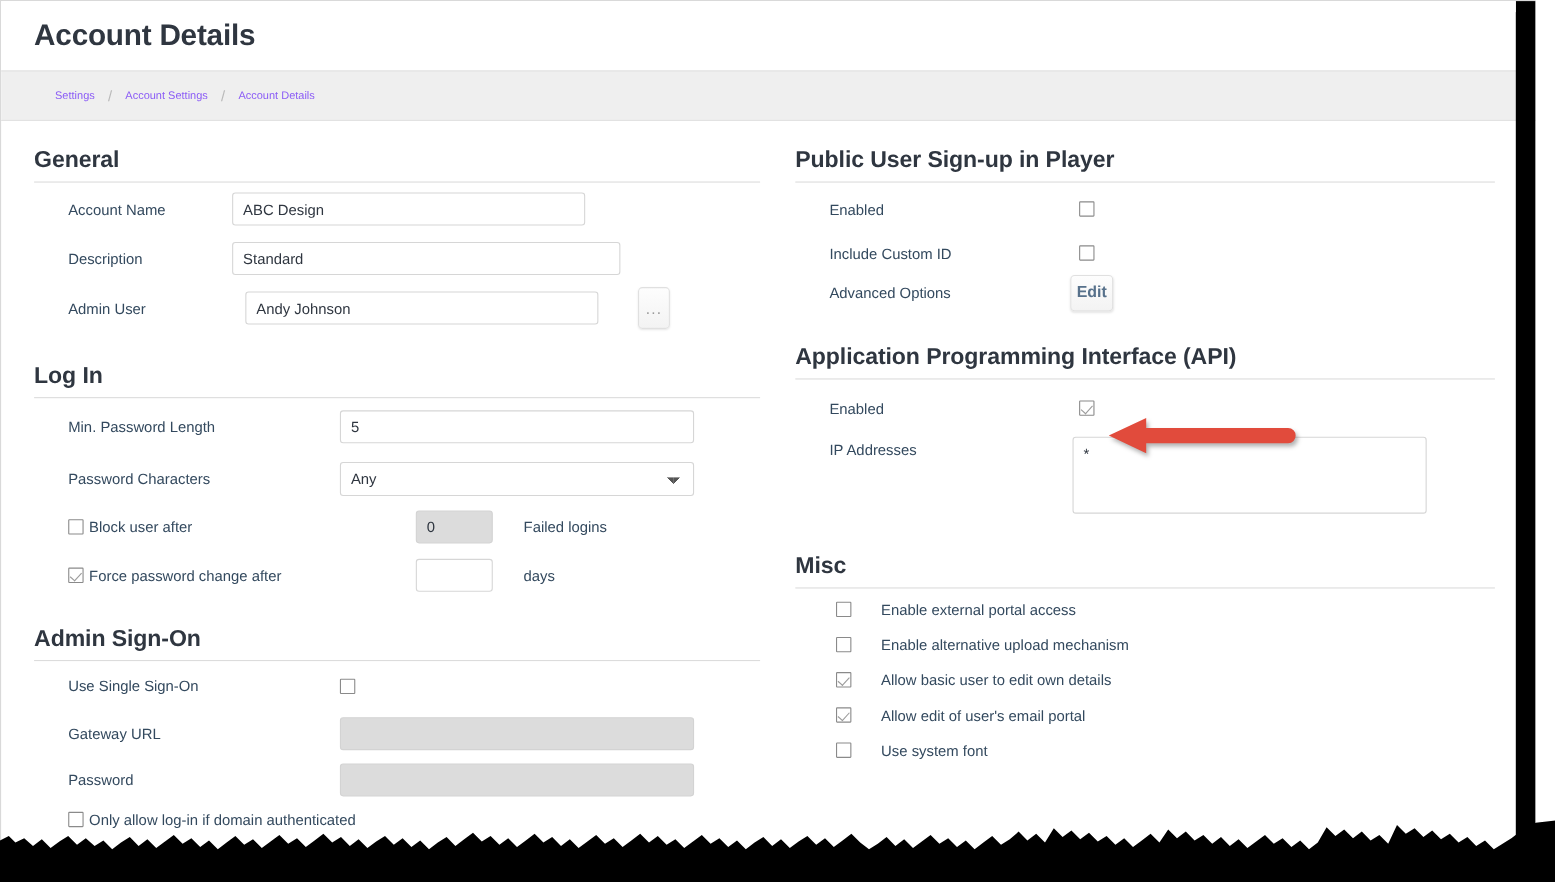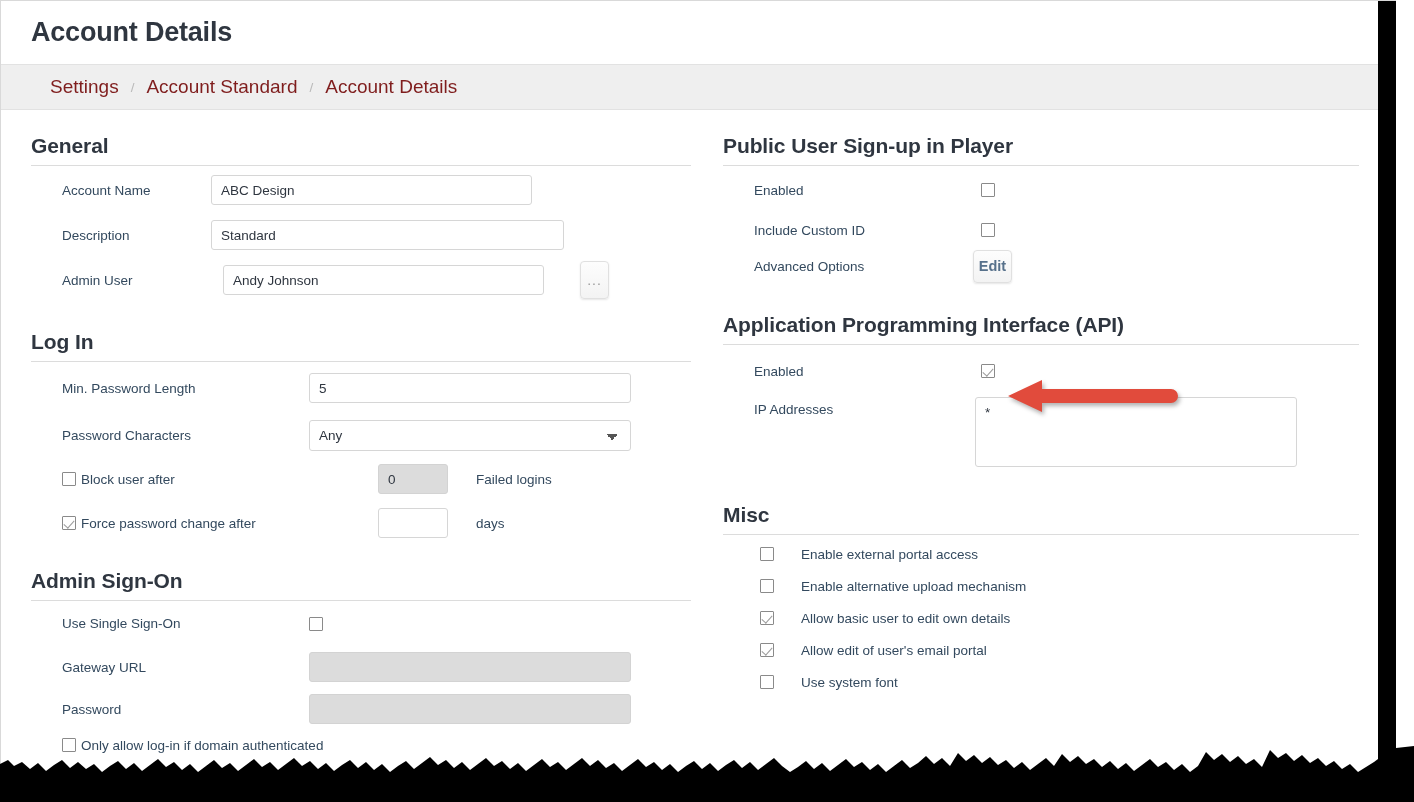--- a/index.html
+++ b/index.html
@@ -62,22 +62,22 @@
   .breadcrumb-bar {
     height: 46px;
     background: #efefef;
     border-top: 1px solid #e2e2e2;
     border-bottom: 1px solid #e2e2e2;
     display: flex;
     align-items: center;
     padding-left: 49px;
   }
   .crumb {
-    font-size: 19px;
-    color: #7f1d1d;
+    font-size: 10px;
+    color: #8b5cf6;
     white-space: nowrap;
   }
   .crumb-sep {
     font-size: 13.5px;
     color: #b9b9b9;
     margin: 0 12px;
   }
 
   
   .content {
@@ -242,21 +242,21 @@
 
 <div id="page-frame">
 
   <div class="page-header">
     <div class="page-title">Account Details</div>
   </div>
 
   <div class="breadcrumb-bar">
     <span class="crumb">Settings</span>
     <span class="crumb-sep">/</span>
-    <span class="crumb">Account Standard</span>
+    <span class="crumb">Account Settings</span>
     <span class="crumb-sep">/</span>
     <span class="crumb">Account Details</span>
   </div>
 
   <div class="content">
 
     <div class="col col-left">
 
       <div class="section">
         <div class="section-title">General</div>

